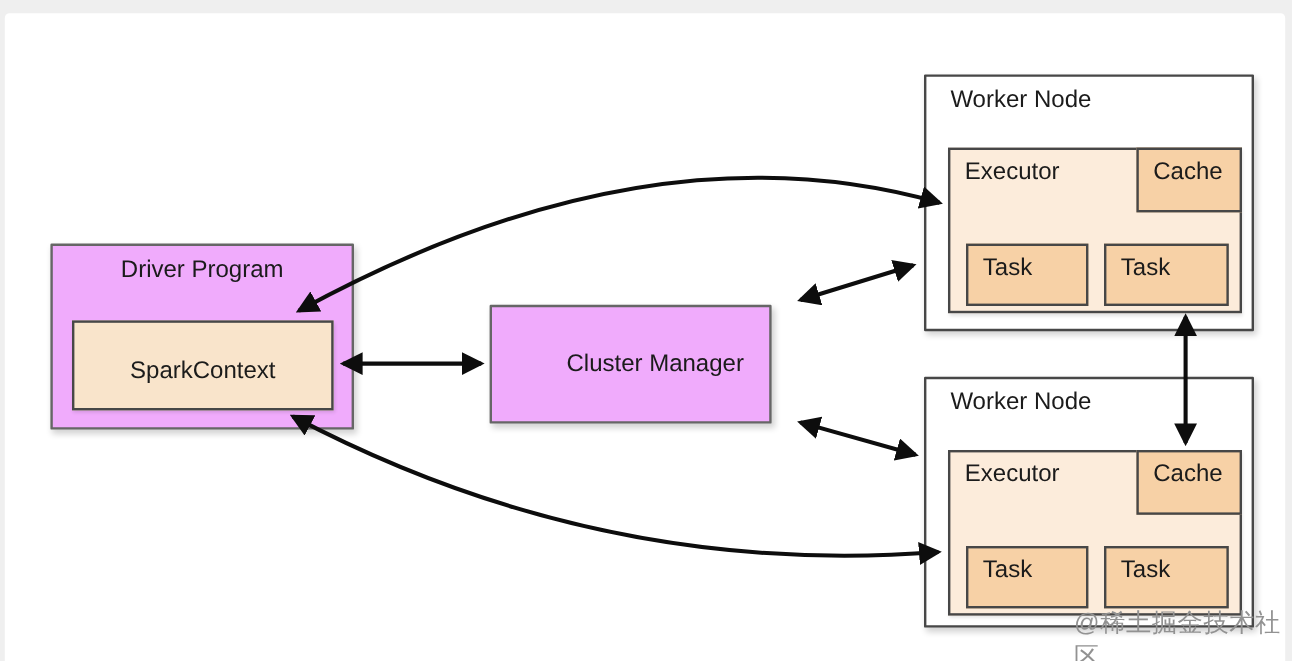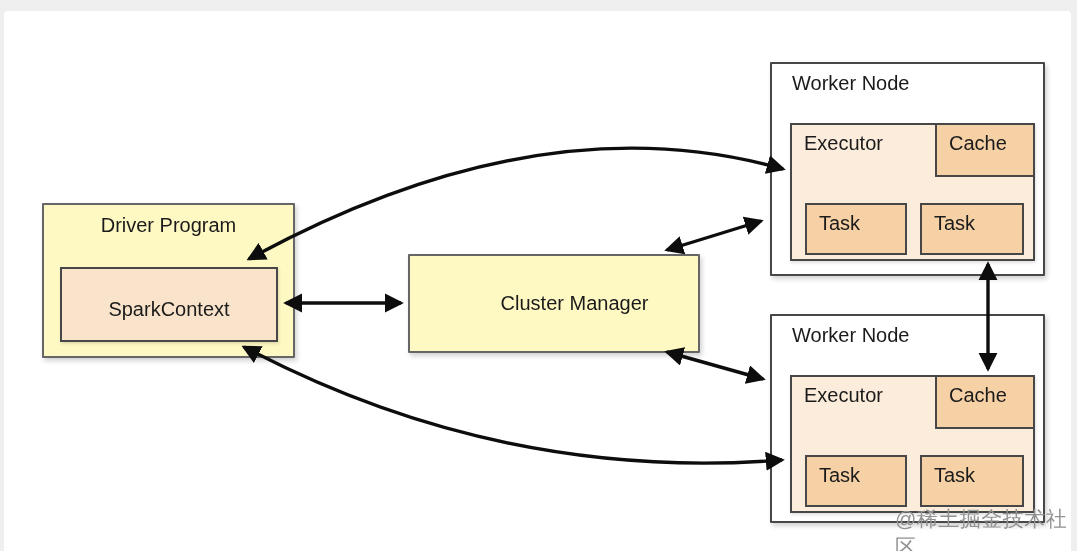--- a/index.html
+++ b/index.html
@@ -11,41 +11,41 @@
     --fill_medium:#f7d1a6;
     --fill_spark:#f9e4cb;
     --arrow:#0d0d0d;
     --text:#1b1b1b;
     --watermark:#929292;
   }
   *{margin:0;padding:0;box-sizing:border-box;}
   body{font-family:"Liberation Sans","DejaVu Sans",sans-serif;background:#fff;}
   .stage{position:relative;width:1077px;height:551px;background:var(--chrome_bg);overflow:hidden;}
   .canvas{position:absolute;left:4px;top:11px;width:1067px;height:540px;background:var(--canvas_bg);border-radius:4px 4px 0 0;}
-  .box{position:absolute;border:2px solid var(--border_dark);background:#fef9c3;border-radius:1px;}
+  .box{position:absolute;border:2px solid var(--border_dark);background:#f0abfc;border-radius:1px;}
   .shadow{box-shadow:2px 3px 5px rgba(0,0,0,.18);}
   .label{color:var(--text);font-size:20px;line-height:1.15;white-space:nowrap;}
   
   .driver{left:42px;top:203px;width:253px;height:155px;border-color:var(--border_gray);}
   .driver .label{display:block;text-align:center;padding-top:9px;}
   .spark{position:absolute;left:16px;top:62px;width:218px;height:75px;background:var(--fill_spark);
          border:2px solid var(--border_dark);display:flex;align-items:center;justify-content:center;
          box-shadow:1px 2px 3px rgba(0,0,0,.12);}
   
-  .cm{left:408px;top:254px;width:292px;height:99px;border-color:var(--border_gray);
+  .cm{left:408px;top:254px;width:235px;height:99px;border-color:var(--border_gray);
       display:flex;align-items:center;justify-content:center;padding-left:41px;}
   
   .worker{width:275px;background:#fff;}
   .worker1{left:770px;top:62px;height:214px;}
   .worker2{left:770px;top:314px;height:209px;}
   .worker .label{position:absolute;left:20px;top:8px;}
   .executor{position:absolute;left:18px;top:59px;width:245px;height:138px;background:var(--fill_light);
             border:2px solid var(--border_dark);box-shadow:1px 2px 3px rgba(0,0,0,.12);text-align:right;}
   .executor .label{position:absolute;left:12px;top:7px;}
-  .cache{position:absolute;right:-2px;top:-2px;width:100px;height:54px;background:var(--fill_medium);
+  .cache{position:absolute;right:-2px;top:-2px;width:88px;height:54px;background:var(--fill_medium);
          border:2px solid var(--border_dark);display:flex;align-items:center;justify-content:center;}
   .task{position:absolute;top:78px;height:52px;background:var(--fill_medium);
         border:2px solid var(--border_dark);display:flex;align-items:center;justify-content:center;}
   .task-a{left:13px;width:102px;}
   .task-b{left:128px;width:104px;}
   
   svg.arrows{position:absolute;left:0;top:0;width:1077px;height:551px;pointer-events:none;}
   svg.arrows path.link{fill:none;stroke:var(--arrow);stroke-width:3.4px;}
   
   .watermark{position:absolute;left:895px;top:505px;font-size:21px;letter-spacing:.5px;

